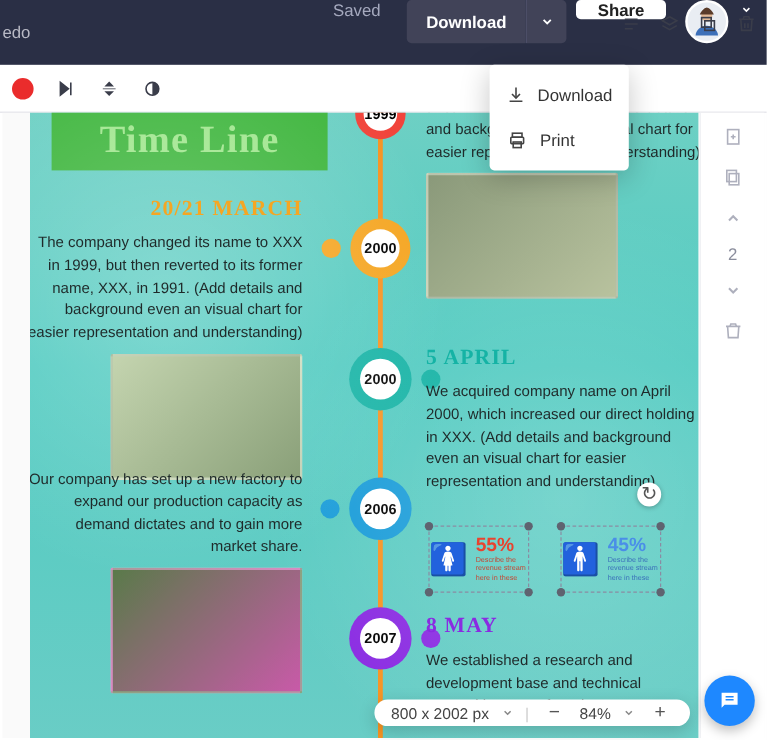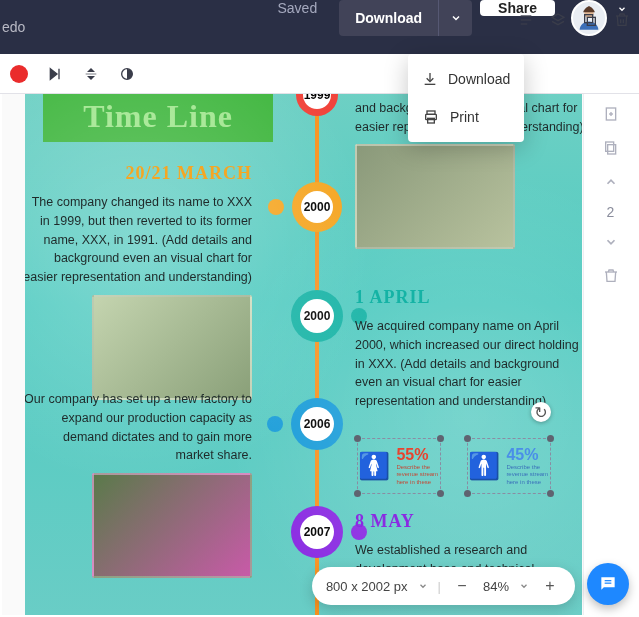--- a/index.html
+++ b/index.html
@@ -49,21 +49,21 @@
   .img-ph { width:160px; height:105px; background:#dfe5de; border:2px solid rgba(255,255,255,0.3); border-radius:2px; margin-top:8px;}
   
   .stat-box { position:absolute; border:1px dashed #8a8ca2; padding:0; display:flex; align-items:center; gap:6px; width:84px; height:56px;}
   .stat-box .icn { font-size:26px;}
   .stat-box .pcwrap{display:flex;flex-direction:column;}
   .stat-box .pct { font-size:16px; font-weight:800;}
   .stat-box .sub { font-size:6px; line-height:1.2;}
   .handle{position:absolute;width:7px;height:7px;border-radius:50%;background:#5f6370;}
   .rotate-handle{position:absolute;width:20px;height:20px;border-radius:50%;background:#fff;box-shadow:0 1px 4px rgba(0,0,0,0.3);display:flex;align-items:center;justify-content:center;color:#555;}
   
-  .zoombar { position:absolute; bottom:10px; right:62px; height:38px; background:#fff; border-radius:20px; box-shadow:0 4px 14px rgba(0,0,0,0.18); display:flex; align-items:center; padding:0 14px; gap:10px; z-index:40; font-size:13px; color:#444;}
+  .zoombar { position:absolute; bottom:10px; right:62px; height:22px; background:#fff; border-radius:20px; box-shadow:0 4px 14px rgba(0,0,0,0.18); display:flex; align-items:center; padding:0 14px; gap:10px; z-index:40; font-size:13px; color:#444;}
   .zoombar .sep{ color:#ccc;}
   .zoombtn{ width:22px;height:22px;display:flex;align-items:center;justify-content:center;cursor:pointer;font-size:16px;color:#555;}
   
   .chat-fab{position:absolute;bottom:10px;right:8px;width:42px;height:42px;border-radius:50%;background:#1e88ff;display:flex;align-items:center;justify-content:center;color:#fff;z-index:40;box-shadow:0 4px 10px rgba(0,0,0,0.25);}
   
   .tb-right{position:absolute;right:8px;top:0;height:40px;display:flex;align-items:center;gap:14px;color:#555;}
 </style>
 </head>
 <body>
 
@@ -222,21 +222,21 @@
         <div class="img-ph" style="background:linear-gradient(135deg,#8a997a,#b8c29e);margin-top:8px"></div>
       </div>
 
       <div class="sect-left" style="top:80px">
         <div class="heading" style="color:#f5a623">20/21 MARCH</div>
         <div>The company changed its name to XXX in 1999, but then reverted to its former name, XXX,  in 1991. (Add details and background even an visual chart for easier representation and understanding)</div>
         <div class="img-ph" style="margin-left:auto;background:linear-gradient(135deg,#c4d4af,#8aa079)"></div>
       </div>
 
       <div class="sect-right" style="top:204px">
-        <div class="heading" style="color:#15b3a5">1 APRIL</div>
+        <div class="heading" style="color:#15b3a5">5 APRIL</div>
         <div>We acquired company name on April 2000, which increased our direct holding in XXX. (Add details and background even an visual chart for easier representation and understanding)</div>
       </div>
 
       <div class="sect-left" style="top:310px">
         <div>Our company has set up a new factory to expand our production capacity as demand dictates and to gain more market share.</div>
         <div class="img-ph" style="margin-left:auto;background:linear-gradient(135deg,#5a7a4a,#c85aa8)"></div>
       </div>
 
       <div style="position:absolute;left:332px;top:350px;width:218px;height:70px;z-index:5">
         <div class="rotate-handle" style="top:-28px;left:174px">↻</div>

